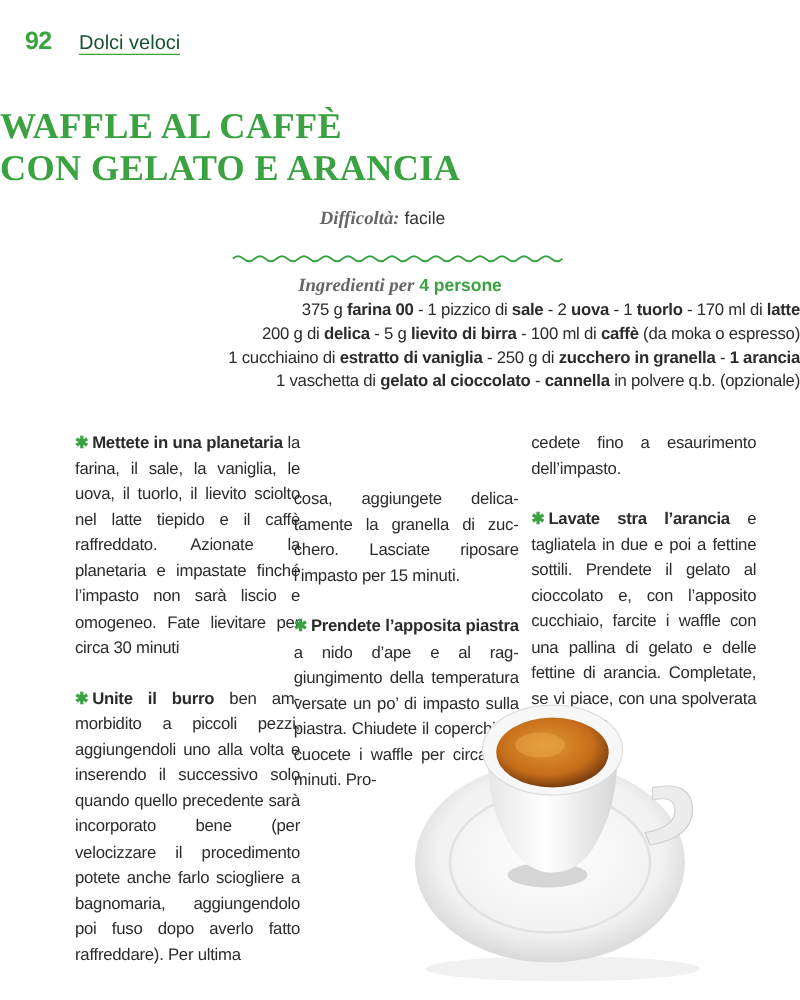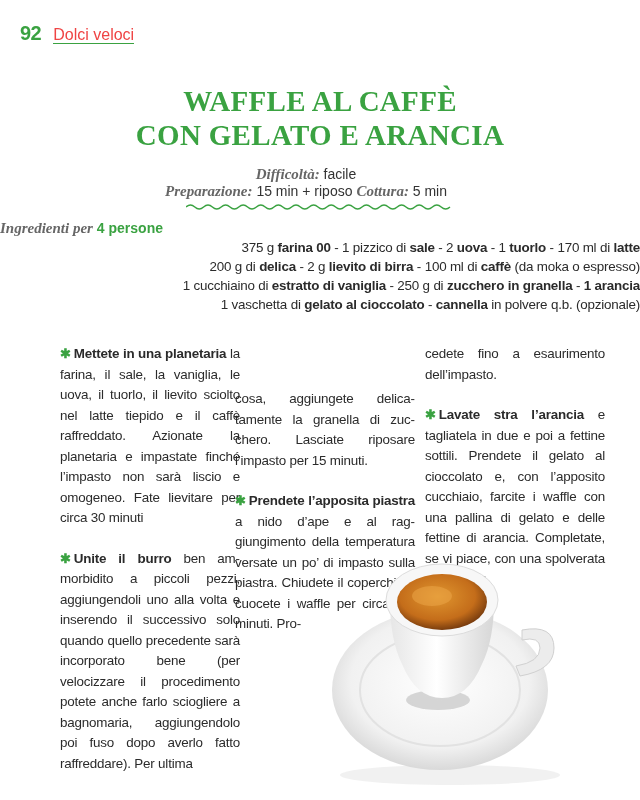--- a/index.html
+++ b/index.html
@@ -1,31 +1,31 @@
 <!DOCTYPE html>
 <html><head>
 <meta charset="utf-8">
 <style>
   html, body { margin: 0; padding: 0; }
   body {
     width: 640px; height: 800px; background: #ffffff; position: relative; overflow: hidden;
     font-family: "Liberation Sans", sans-serif; color: #2b2b2b;
   }
   .header { position: absolute; left: 20px; top: 22px; display: flex; align-items: baseline; }
-  .page-num { color: #3aa241; font-weight: bold; font-size: 20px; letter-spacing: -0.5px; margin-right: 12px; }
-  .section { font-size: 16px; color: #ef4444; border-bottom: 1.5px solid #3aa241; line-height: 17px; padding-bottom: 0; }
+  .page-num { color: #3aa241; font-weight: bold; font-size: 20px; letter-spacing: -0.5px; margin-right: 22px; }
+  .section { font-size: 16px; color: #14532d; border-bottom: 1.5px solid #3aa241; line-height: 17px; padding-bottom: 0; }
   .title {
-    position: absolute; left: 0; width: 640px; top: 84px; text-align: center;
+    position: absolute; left: 0; width: 640px; top: 84px; text-align: left;
     font-family: "Liberation Serif", serif; font-weight: bold; color: #3aa241;
     font-size: 29px; line-height: 34px; letter-spacing: 0.3px;
   }
   .meta { position: absolute; left: 0; width: 612px; top: 166px; text-align: center; font-size: 14px; line-height: 17px; color: #333; }
   .meta .lbl { font-family: "Liberation Serif", serif; font-style: italic; font-weight: bold; color: #666; font-size: 15px; }
   .wave { position: absolute; left: 186px; top: 203px; width: 265px; height: 8px; }
-  .ing-head { position: absolute; left: 0; width: 640px; top: 220px; font-size: 14px; }
+  .ing-head { position: absolute; left: 0; width: 640px; top: 220px; text-align: center; font-size: 14px; }
   .ing-head .lbl { font-family: "Liberation Serif", serif; font-style: italic; font-weight: bold; color: #666; font-size: 15px; }
   .ing-head .num { color: #3aa241; font-weight: bold; }
   .ing { position: absolute; left: 0; width: 640px; top: 238px; text-align: right; font-size: 13.4px; line-height: 19px; color: #2b2b2b; letter-spacing: -0.2px; }
   .ing b { font-weight: bold; }
   .col { position: absolute; top: 344px; width: 180px; font-size: 13.4px; line-height: 20.5px; color: #2b2b2b; text-align: justify; hyphens: manual; letter-spacing: -0.2px; }
   .col p { margin: 0 0 20px 0; }
   .c1 { left: 60px; }
   .c2 { left: 235px; margin-top: 45px; }
   .c3 { left: 425px; }
   .star { color: #3aa241; font-weight: bold; font-size: 13px; margin-right: 3px; }
@@ -43,40 +43,34 @@
 <div class="title">
   <div>WAFFLE AL CAFFÈ</div>
   <div>CON GELATO E ARANCIA</div>
 </div>
 
 <div class="meta">
   <div>
     <span class="lbl">Difficoltà:</span>
     <span>facile</span>
   </div>
-  <div>
-    <span class="lbl">Preparazione:</span>
-    <span>15 min + riposo</span>
-    <span class="lbl">Cottura:</span>
-    <span>5 min</span>
-  </div>
 </div>
 
 <svg class="wave" viewBox="0 0 265 8" preserveAspectRatio="none">
   <path d="M0 4 q4.4 -4 8.8 0 t8.8 0 t8.8 0 t8.8 0 t8.8 0 t8.8 0 t8.8 0 t8.8 0 t8.8 0 t8.8 0 t8.8 0 t8.8 0 t8.8 0 t8.8 0 t8.8 0 t8.8 0 t8.8 0 t8.8 0 t8.8 0 t8.8 0 t8.8 0 t8.8 0 t8.8 0 t8.8 0 t8.8 0 t8.8 0 t8.8 0 t8.8 0 t8.8 0 t8.8 0" fill="none" stroke="#3aa241" stroke-width="1.4"></path>
 </svg>
 
 <div class="ing-head">
   <span class="lbl">Ingredienti per</span>
   <span class="num">4 persone</span>
 </div>
 
 <div class="ing" id="ing-list">
     <div><span>375 g </span><b>farina 00</b><span> - 1 pizzico di </span><b>sale</b><span> - 2 </span><b>uova</b><span> - 1 </span><b>tuorlo</b><span> - 170 ml di </span><b>latte</b></div>
-    <div><span>200 g di </span><b>delica</b><span> - 2 g </span><b>lievito di birra</b><span> - 100 ml di </span><b>caffè</b><span> (da moka o espresso)</span></div>
+    <div><span>200 g di </span><b>delica</b><span> - 5 g </span><b>lievito di birra</b><span> - 100 ml di </span><b>caffè</b><span> (da moka o espresso)</span></div>
     <div><span>1 cucchiaino di </span><b>estratto di vaniglia</b><span> - 250 g di </span><b>zucchero in granella</b><span> - </span><b>1 arancia</b></div>
     <div><span>1 vaschetta di </span><b>gelato al cioccolato</b><span> - </span><b>cannella</b><span> in polvere q.b. (opzionale)</span></div>
   </div>
 
 <div class="col c1">
   <p><span class="star">✱</span><b>Mettete in una planeta­ria</b><span> la farina, il sale, la vani­glia, le uova, il tuorlo, il lievi­to sciolto nel latte tiepido e il caffè raffreddato. Aziona­te la planetaria e impastate finché l’impasto non sarà liscio e omogeneo. Fate lie­vitare per circa 30 minuti</span></p>
   <p><span class="star">✱</span><b>Unite il burro</b><span> ben am­morbidito a piccoli pezzi, aggiungendoli uno alla volta e inserendo il suc­cessivo solo quando quello precedente sarà incorpo­rato bene (per velocizzare il procedimento potete an­che farlo sciogliere a ba­gnomaria, aggiungendolo poi fuso dopo averlo fatto raffreddare). Per ultima</span></p>
 </div>
 
 <div class="col c2">

